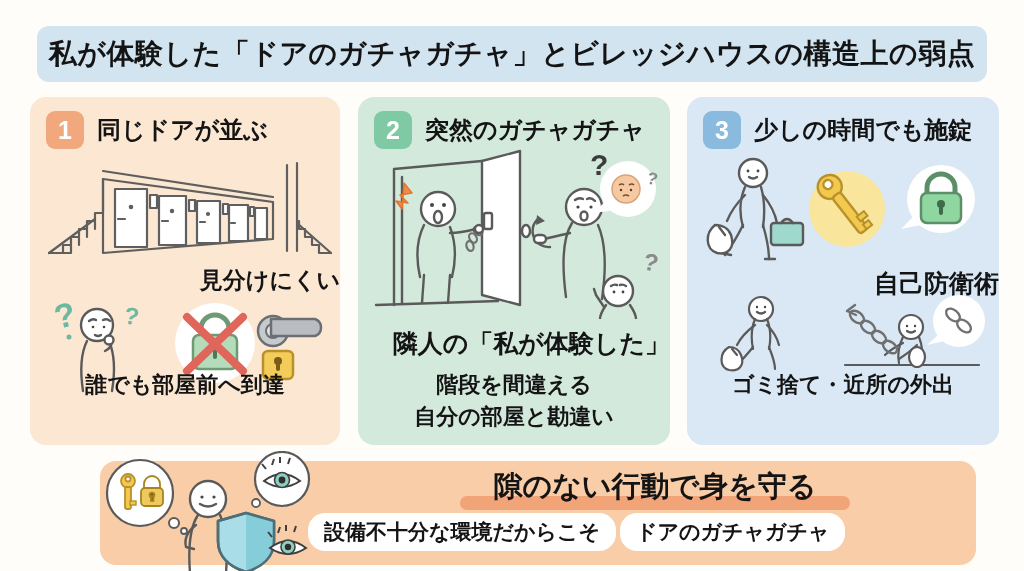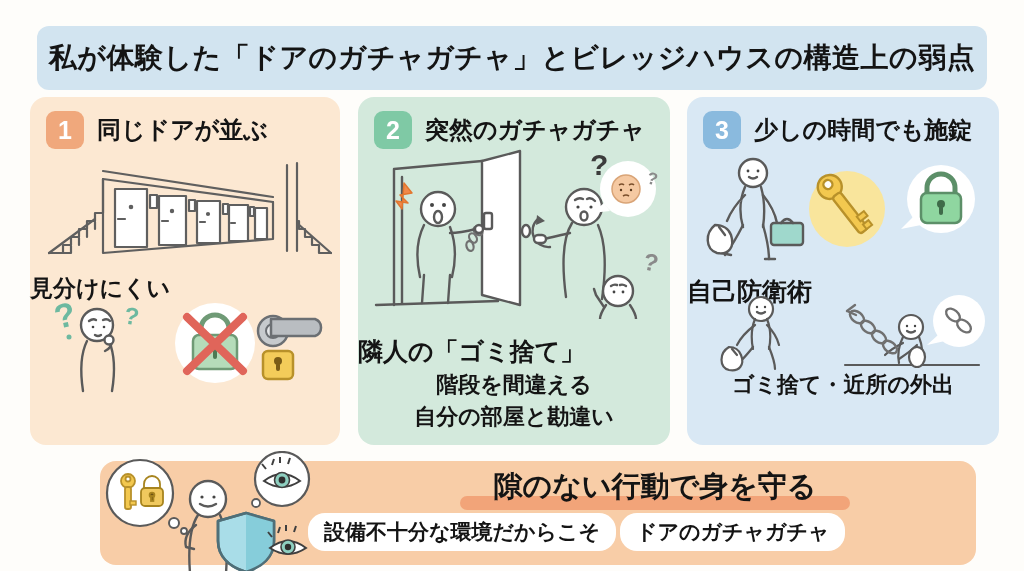--- a/index.html
+++ b/index.html
@@ -5,41 +5,41 @@
   * { margin:0; padding:0; box-sizing:border-box; }
   html,body { width:1024px; height:571px; }
   body {
     position:relative;
     background:#fefdfa;
     font-family:"Liberation Sans","DejaVu Sans",sans-serif;
     color:#141414;
     overflow:hidden;
   }
   .title-banner {
-    position:absolute; left:37px; top:26px; width:950px; height:64px;
+    position:absolute; left:37px; top:26px; width:950px; height:56px;
     background:#d2e4f0; border-radius:12px;
     display:flex; align-items:center; justify-content:center;
     font-size:28px; font-weight:bold; letter-spacing:0.5px;
   }
   .panel { position:absolute; top:97px; height:348px; border-radius:16px; }
   .panel.p1 { left:30px;  width:310px; background:#fce8d2; }
   .panel.p2 { left:358px; width:312px; background:#d3e9dc; }
   .panel.p3 { left:687px; width:312px; background:#d9e8f4; }
   .panel-head { position:absolute; top:14px; left:16px; right:8px; display:flex; align-items:center; gap:13px; }
   .num {
     width:38px; height:38px; border-radius:9px; flex:0 0 38px;
     color:#fff; font-size:25px; font-weight:bold;
     display:flex; align-items:center; justify-content:center;
   }
   .p1 .num { background:#f0a87c; }
   .p2 .num { background:#7fc9a5; }
   .p3 .num { background:#8abade; }
   .panel-title { font-size:24px; font-weight:bold; white-space:nowrap; }
   .illus { position:absolute; left:0; width:100%; text-align:center; }
-  .caption { position:absolute; left:0; width:100%; text-align:left; font-size:23px; font-weight:bold;margin-top:8px; }
+  .caption { position:absolute; left:0; width:100%; text-align:right; font-size:23px; font-weight:bold; }
   .lines { position:absolute; top:272px; left:0; width:100%; text-align:center; font-size:22px; font-weight:bold; line-height:1.46; }
   .footer {
     position:absolute; left:100px; top:461px; width:876px; height:104px;
     background:#f8cda7; border-radius:16px;
   }
   .footer-illus { position:absolute; left:-4px; top:-10px; }
   .headline-wrap { position:absolute; left:320px; top:6px; width:470px; height:44px; text-align:center; }
   .headline-underline {
     position:absolute; left:40px; right:40px; bottom:1px; height:14px;
     background:#f2a479; border-radius:7px;
@@ -136,20 +136,21 @@
         <circle cx="238" cy="38" r="7" fill="#e6e8ea" stroke="#6b6f73" stroke-width="2"></circle>
         <path d="M236,26 h44 a9,9 0 0 1 0,17 h-44 z" fill="#b9bdc1" stroke="#6b6f73" stroke-width="2.5" stroke-linejoin="round"></path>
         <rect x="228" y="58" width="30" height="28" rx="5" fill="#f3cc5a" stroke="#b8912a" stroke-width="2.5"></rect>
         <circle cx="243" cy="68" r="4" fill="#7a5c16"></circle>
         <rect x="241" y="70" width="4" height="8" rx="2" fill="#7a5c16"></rect>
       </g>
     </svg>
   </div>
 
   <div class="lines">
+    <div>誰でも部屋前へ到達</div>
   </div>
 </section>
 
 <section class="panel p2">
   <div class="panel-head">
     <div class="num">2</div>
     <div class="panel-title">突然のガチャガチャ</div>
   </div>
 
   <div class="illus" style="top:50px;">
@@ -206,21 +207,21 @@
         <circle cx="255" cy="43" r="1.2" fill="#5b3a1e"></circle>
         <circle cx="265" cy="43" r="1.2" fill="#5b3a1e"></circle>
         <path d="M257,49 q3,-2 6,0" stroke="#7a4f2c" stroke-width="1.6" fill="none"></path>
         <text x="280" y="36" font-size="17" fill="#8a8a8a" transform="rotate(14 280 36)">?</text>
       </g>
       <text x="224" y="28" font-size="30" fill="#3c3c3c">?</text>
       <text x="276" y="122" font-size="24" fill="#8a8a8a" transform="rotate(12 276 122)">?</text>
     </svg>
   </div>
 
-  <div class="caption" style="top:230px; font-size:25px;">隣人の「ゴミ捨て」</div>
+  <div class="caption" style="top:230px; font-size:25px;">隣人の「私が体験した」</div>
 
   <div class="lines">
     <div>階段を間違える</div>
     <div>自分の部屋と勘違い</div>
   </div>
 </section>
 
 <section class="panel p3">
   <div class="panel-head">
     <div class="num">3</div>

